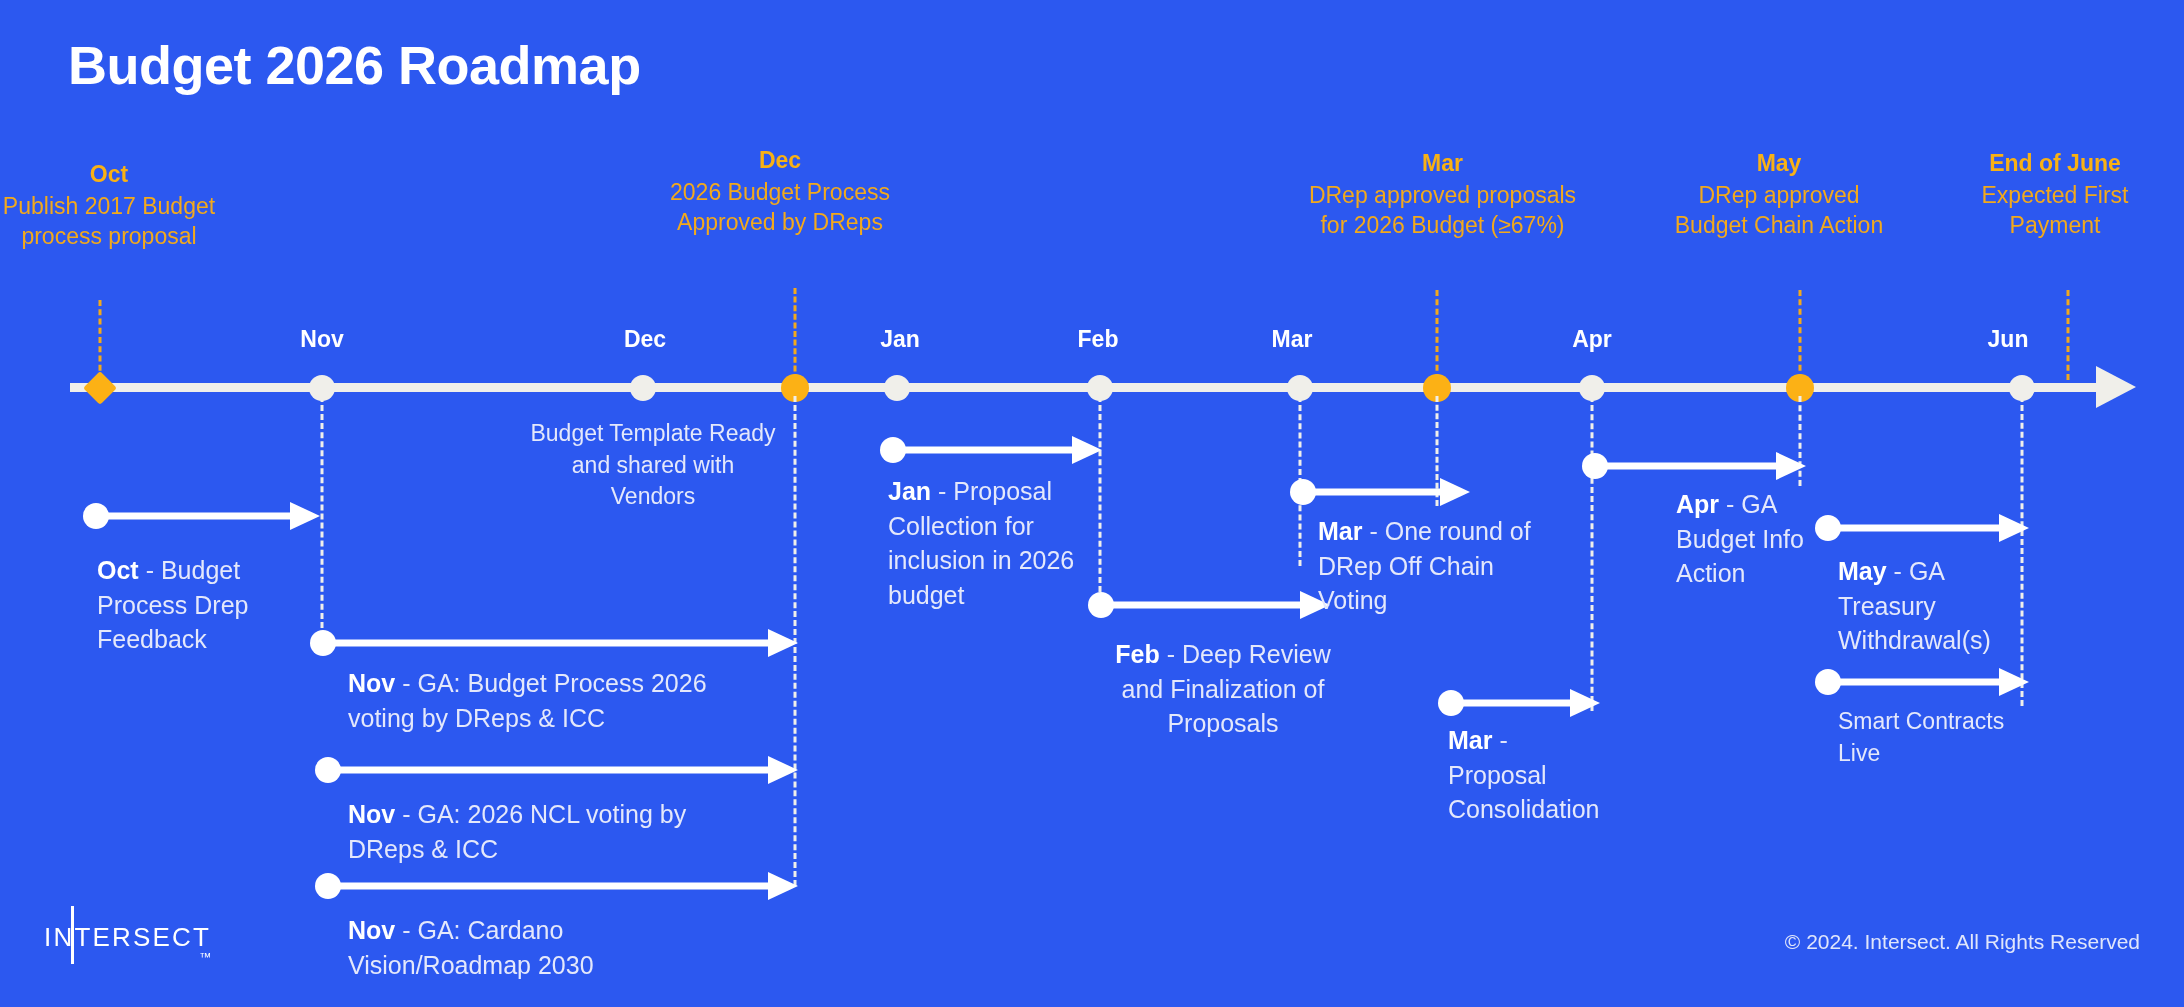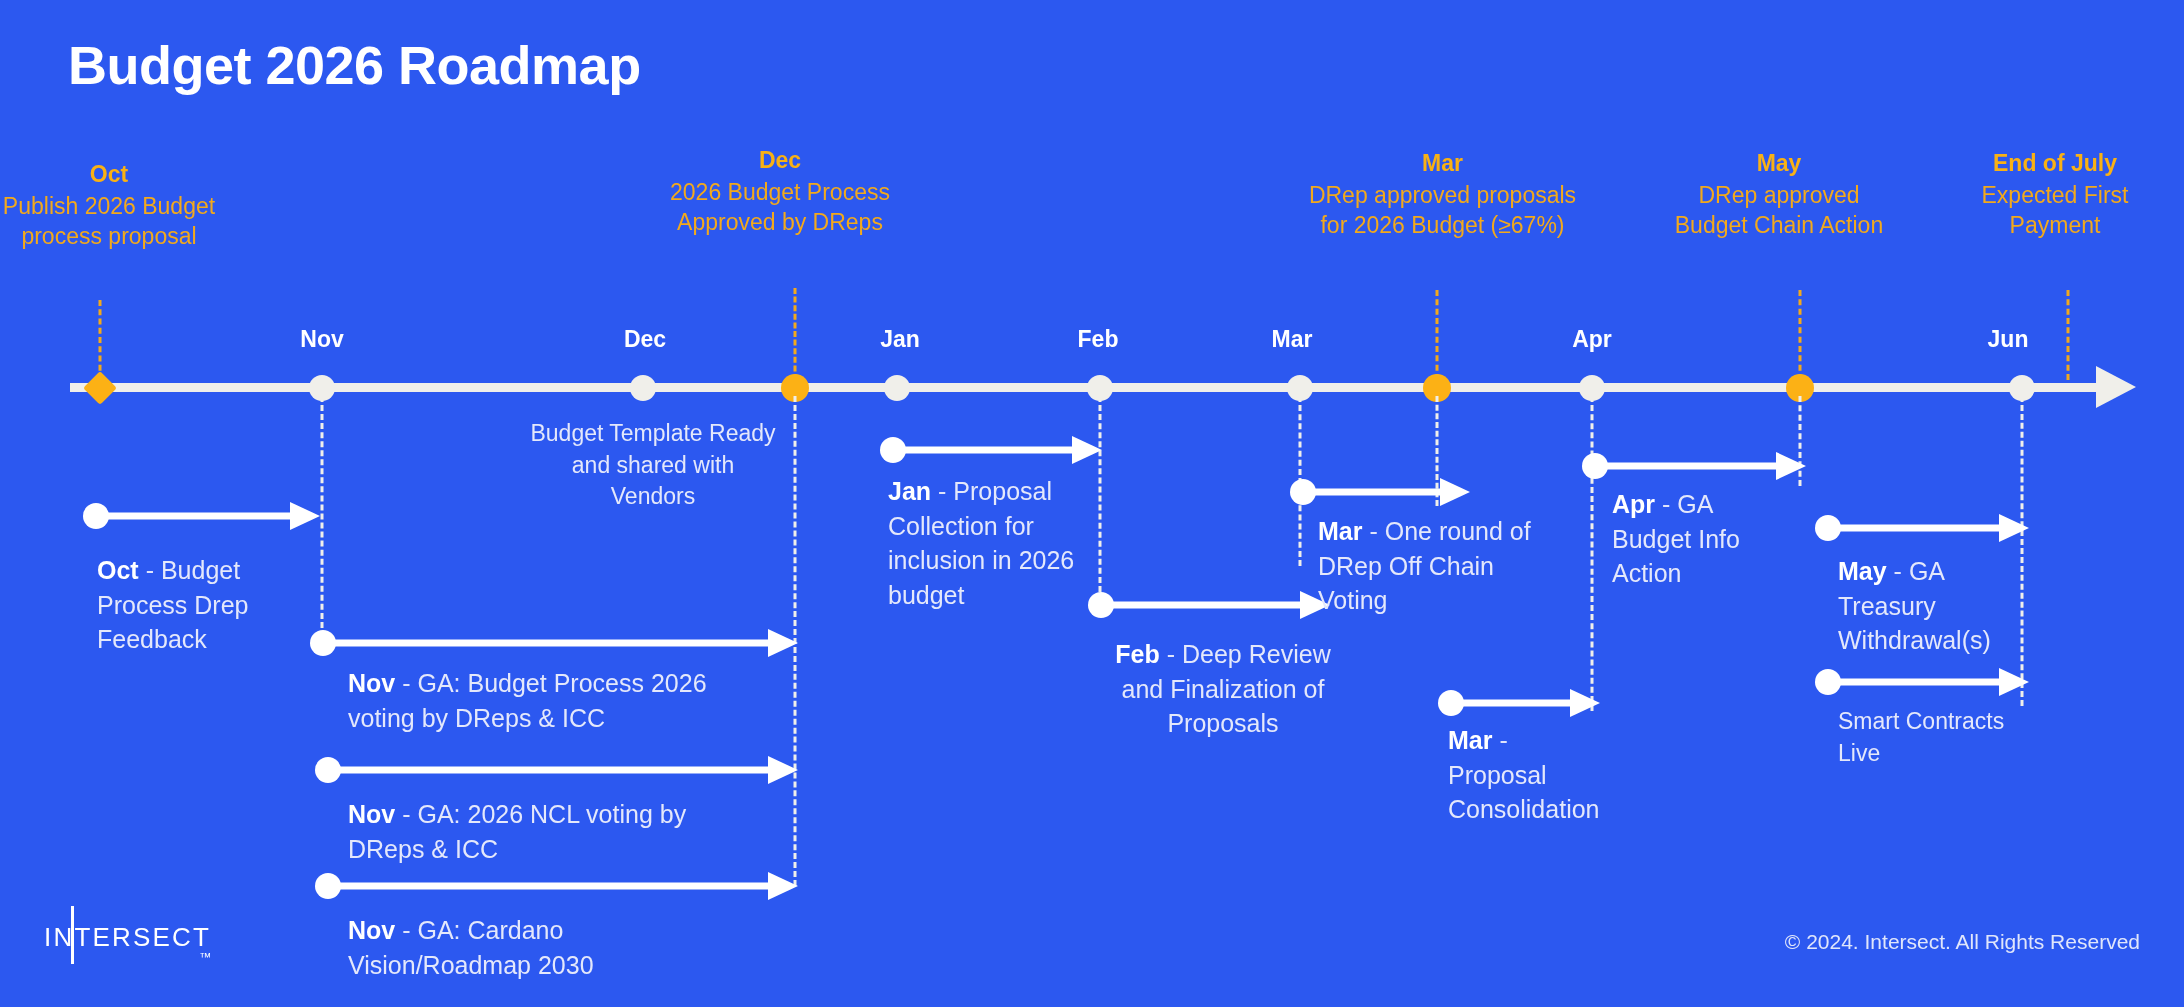--- a/index.html
+++ b/index.html
@@ -178,40 +178,40 @@
 </style>
 </head>
 <body>
 
 <div id="stage">
 
   <div class="title">Budget 2026 Roadmap</div>
 
   <div class="milestone" style="left:0px; top:160px; width:218px;">
     <span class="ms-month">Oct</span>
-    <span class="ms-desc">Publish 2026 Budget process proposal</span>
+    <span class="ms-desc">Publish 2017 Budget process proposal</span>
   </div>
 
   <div class="milestone" style="left:650px; top:146px; width:260px;">
     <span class="ms-month">Dec</span>
     <span class="ms-desc">2026 Budget Process Approved by DReps</span>
   </div>
 
   <div class="milestone" style="left:1300px; top:149px; width:285px;">
     <span class="ms-month">Mar</span>
     <span class="ms-desc">DRep approved proposals for 2026 Budget (≥67%)</span>
   </div>
 
   <div class="milestone" style="left:1660px; top:149px; width:238px;">
     <span class="ms-month">May</span>
     <span class="ms-desc">DRep approved Budget Chain Action</span>
   </div>
 
   <div class="milestone" style="left:1940px; top:149px; width:230px;">
-    <span class="ms-month">End of July</span>
+    <span class="ms-month">End of June</span>
     <span class="ms-desc">Expected First Payment</span>
   </div>
 
   <div class="vdash amber" style="left:100px; top:300px; height:80px;"></div>
   <div class="vdash amber" style="left:795px; top:288px; height:92px;"></div>
   <div class="vdash amber" style="left:1437px; top:290px; height:90px;"></div>
   <div class="vdash amber" style="left:1800px; top:290px; height:90px;"></div>
   <div class="vdash amber" style="left:2068px; top:290px; height:90px;"></div>
 
   <div class="axis-line"></div>
@@ -351,21 +351,21 @@
       <span class="ev-body">Proposal Consolidation</span>
     </div>
   </div>
 
   <div class="event">
     <div class="ev-arrow-wrap" style="left:1582px; top:453px; width:225px;">
       <div class="ev-dot"></div>
       <div class="ev-shaft" style="width:182px;"></div>
       <div class="ev-head" style="left:194px;"></div>
     </div>
-    <div class="ev-text" style="left:1612px; top:487px; width:175px;">
+    <div class="ev-text" style="left:1676px; top:487px; width:175px;">
       <span class="ev-month">Apr</span>
       <span class="ev-dash">-</span>
       <span class="ev-body">GA Budget Info Action</span>
     </div>
   </div>
 
   <div class="event">
     <div class="ev-arrow-wrap" style="left:1815px; top:515px; width:215px;">
       <div class="ev-dot"></div>
       <div class="ev-shaft" style="width:172px;"></div>

